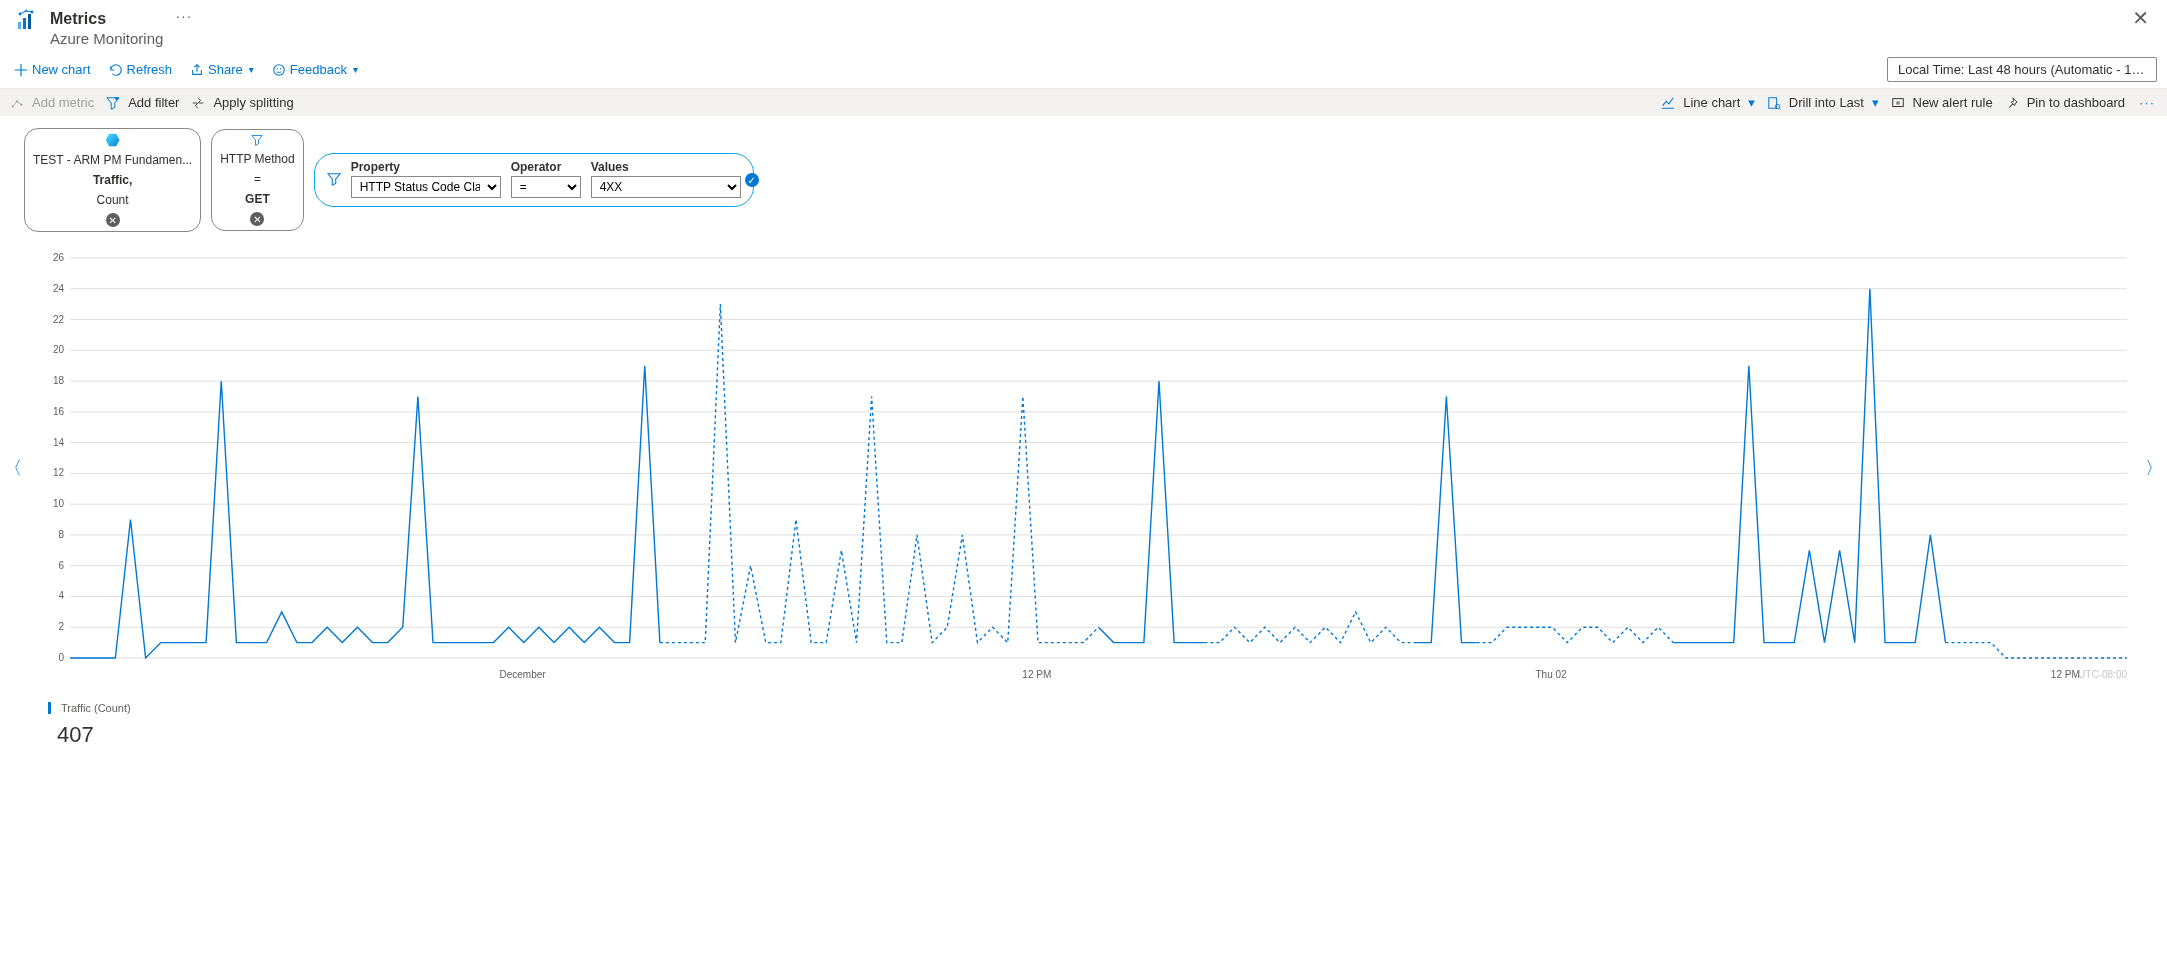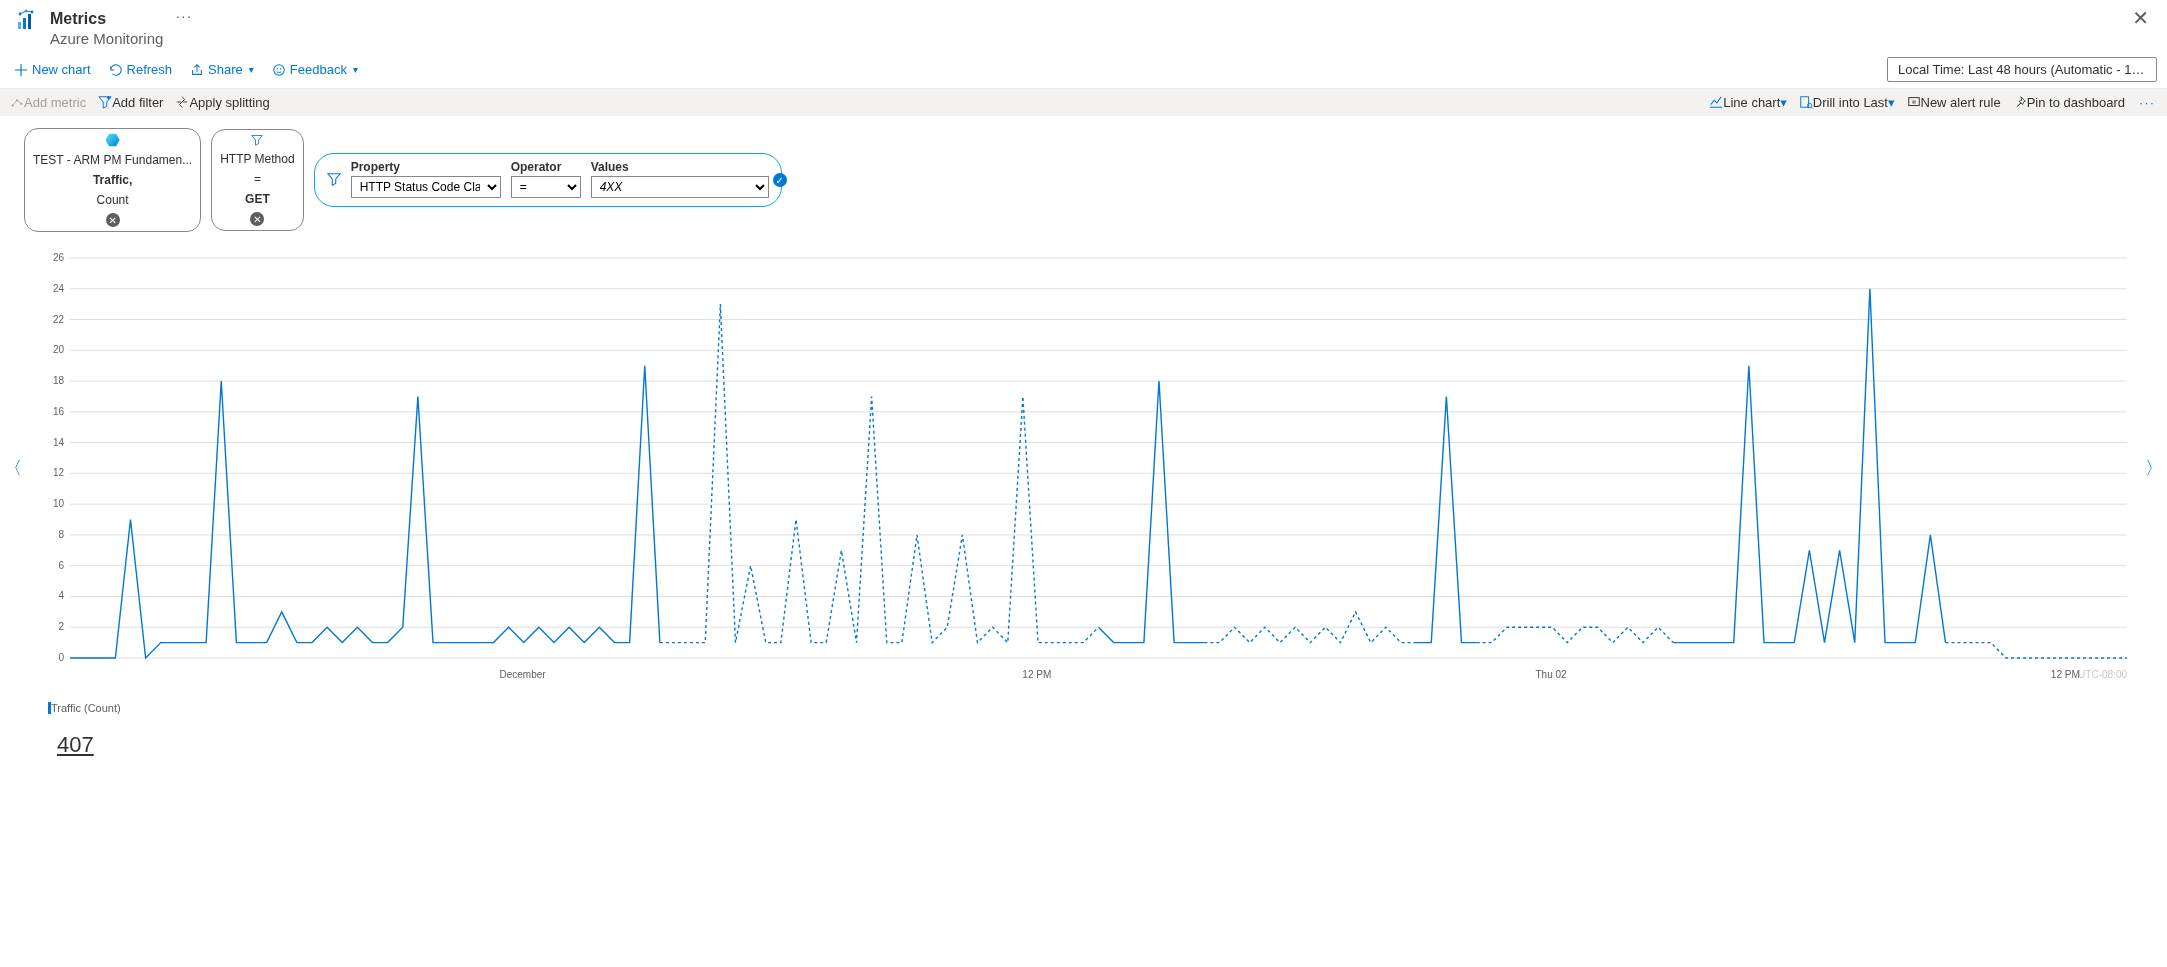--- a/index.html
+++ b/index.html
@@ -52,21 +52,21 @@
     overflow: hidden; white-space: nowrap; text-overflow: ellipsis;
   }
 
   .toolbar2 {
     display: flex; align-items: center;
     background: #f3f2f1;
     padding: 6px 10px;
     gap: 12px;
     font-size: 13px;
   }
-  .tb-btn { display: flex; align-items: flex-start; gap: 0; cursor: pointer; color: #323130; }
+  .tb-btn { display: flex; align-items: center; gap: 8px; cursor: pointer; color: #323130; }
   .tb-btn.disabled { color: #a19f9d; }
   .tb-btn svg { width: 14px; height: 14px; }
   .tb-more {
     width: 20px; text-align: center; color: #0078d4;
     letter-spacing: 1px; cursor: pointer;
   }
 
   .pill-row {
     display: flex; align-items: center; gap: 10px;
     padding: 12px 24px 6px 24px;
@@ -107,40 +107,40 @@
     background: #0078d4; color: #fff; font-size: 10px;
     display: flex; align-items: center; justify-content: center;
   }
   .filter-col label { font-size: 12px; font-weight: 600; display: block; margin-bottom: 2px; }
   .filter-col select {
     border: 1px solid #8a8886; font-size: 12px;
     padding: 2px 4px; background: #fff;
   }
   .filter-col.prop select { width: 150px; }
   .filter-col.op select   { width: 70px; }
-  .filter-col.val select  { width: 178px; font-style: italic; }
+  .filter-col.val select  { width: 150px; }
 
   .chart-wrap { position: relative; padding: 10px 30px 10px 30px; }
   .nav-arrow {
     position: absolute; top: 50%; transform: translateY(-50%);
     color: #0078d4; font-size: 18px; cursor: pointer;
     padding: 6px;
   }
   .nav-arrow.left { left: -2px; }
   .nav-arrow.right { right: -2px; }
   #chart { display: block; width: 100%; height: 440px; }
 
   .legend-block { padding: 4px 0 30px 48px; }
   .legend-title {
     font-size: 11px; color: #605e5c;
     border-left: 3px solid #0078d4;
-    padding-left: 0; margin-bottom: 18px;
+    padding-left: 10px; margin-bottom: 8px;
   }
   .legend-value {
-    font-size: 22px; font-weight: 400; padding-left: 9px; text-decoration: underline;
+    font-size: 22px; font-weight: 400; padding-left: 9px;
   }
 </style>
 </head>
 <body>
 
 <div class="header">
   <span class="header-icon">
     <svg viewBox="0 0 24 24">
       <rect x="2" y="14" width="3" height="7" fill="#50b0ff"></rect>
       <rect x="7" y="10" width="3" height="11" fill="#0078d4"></rect>

